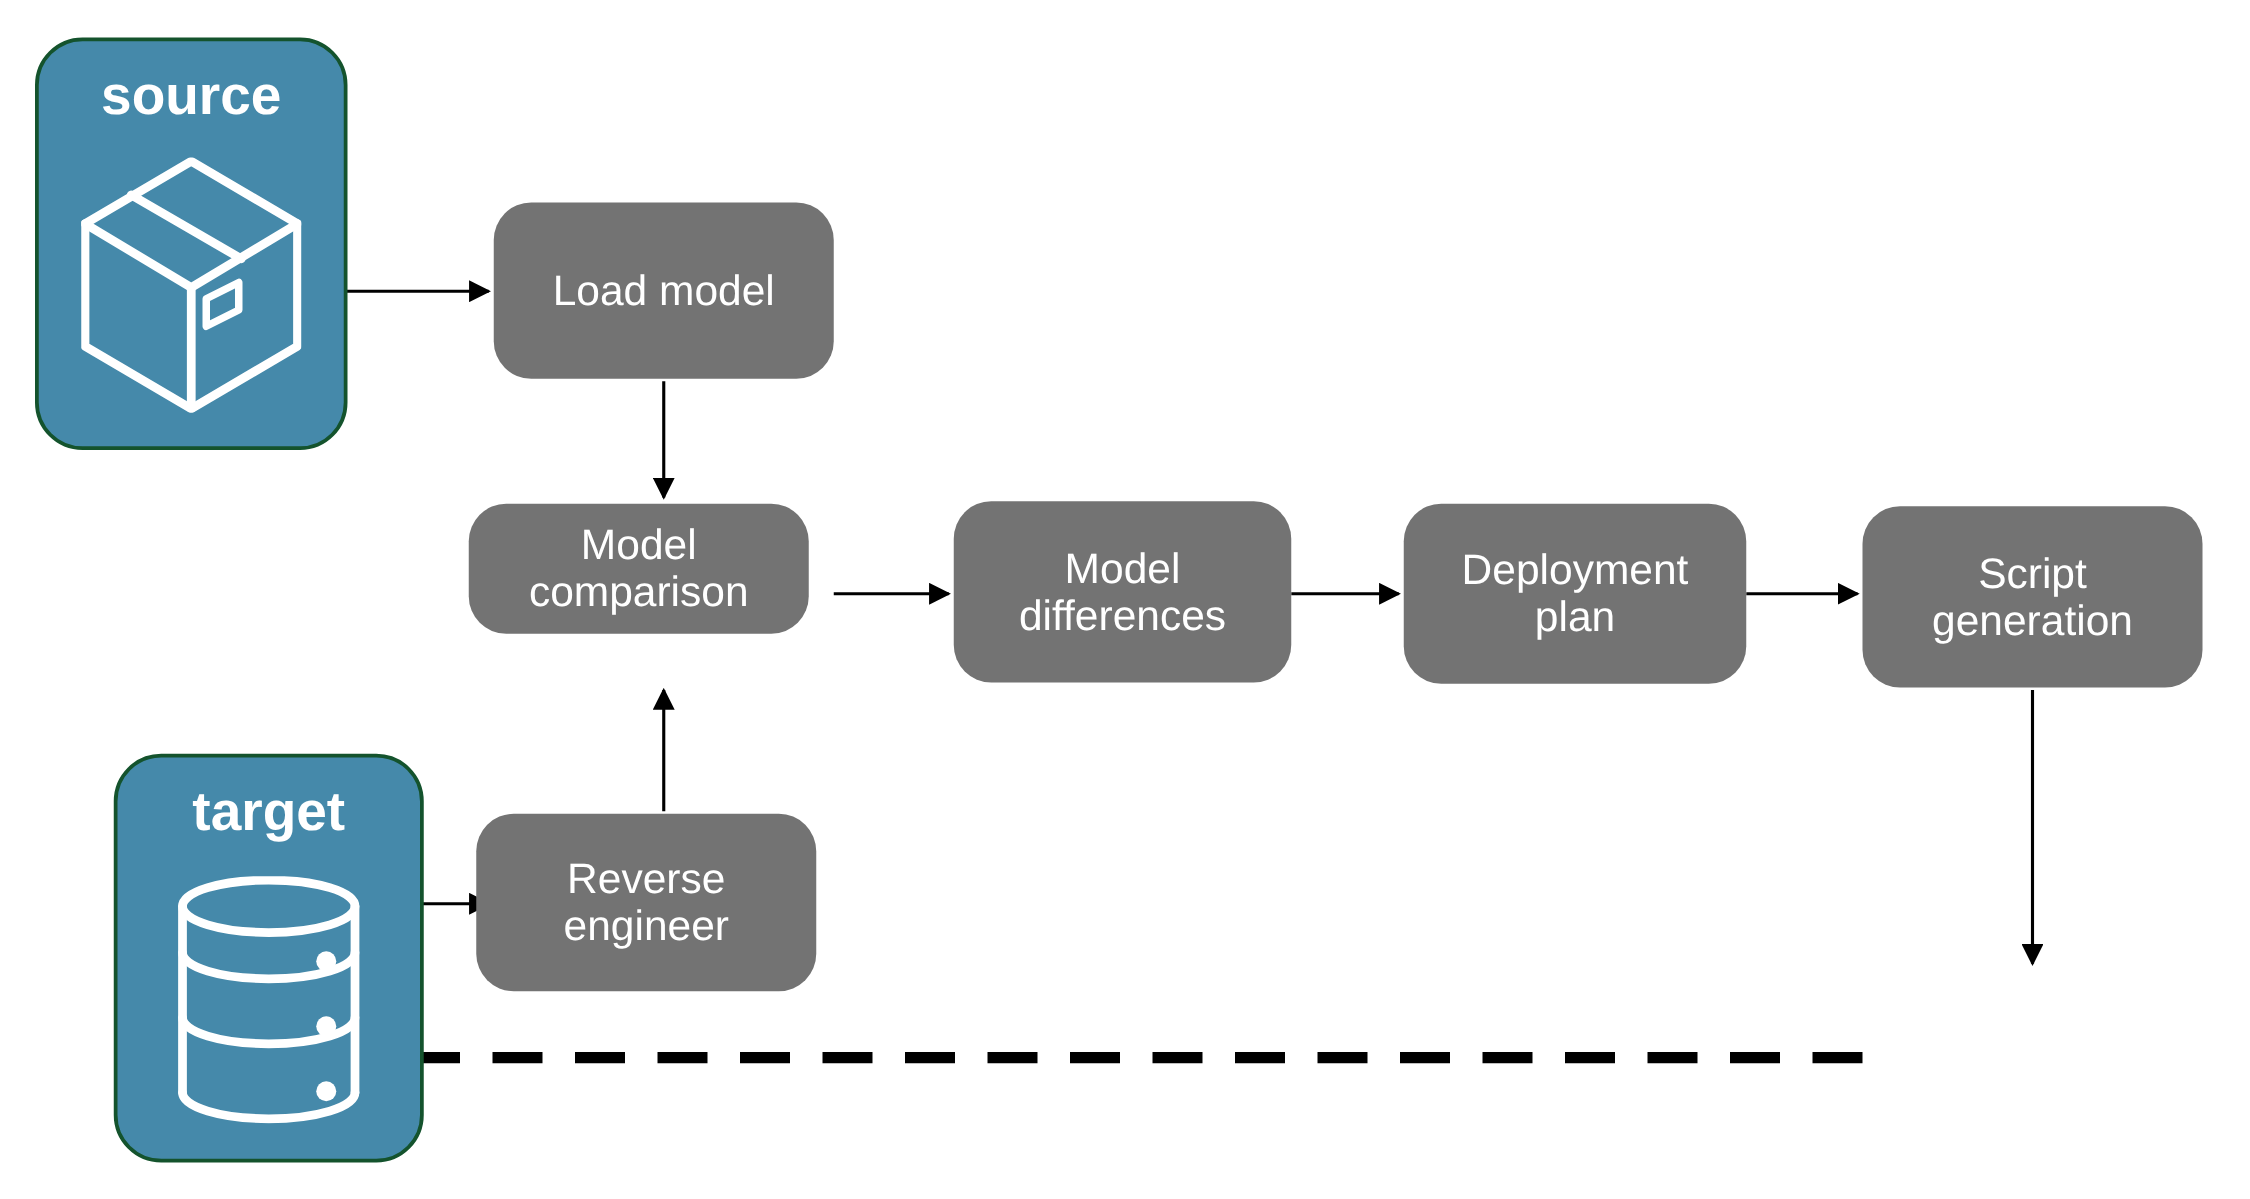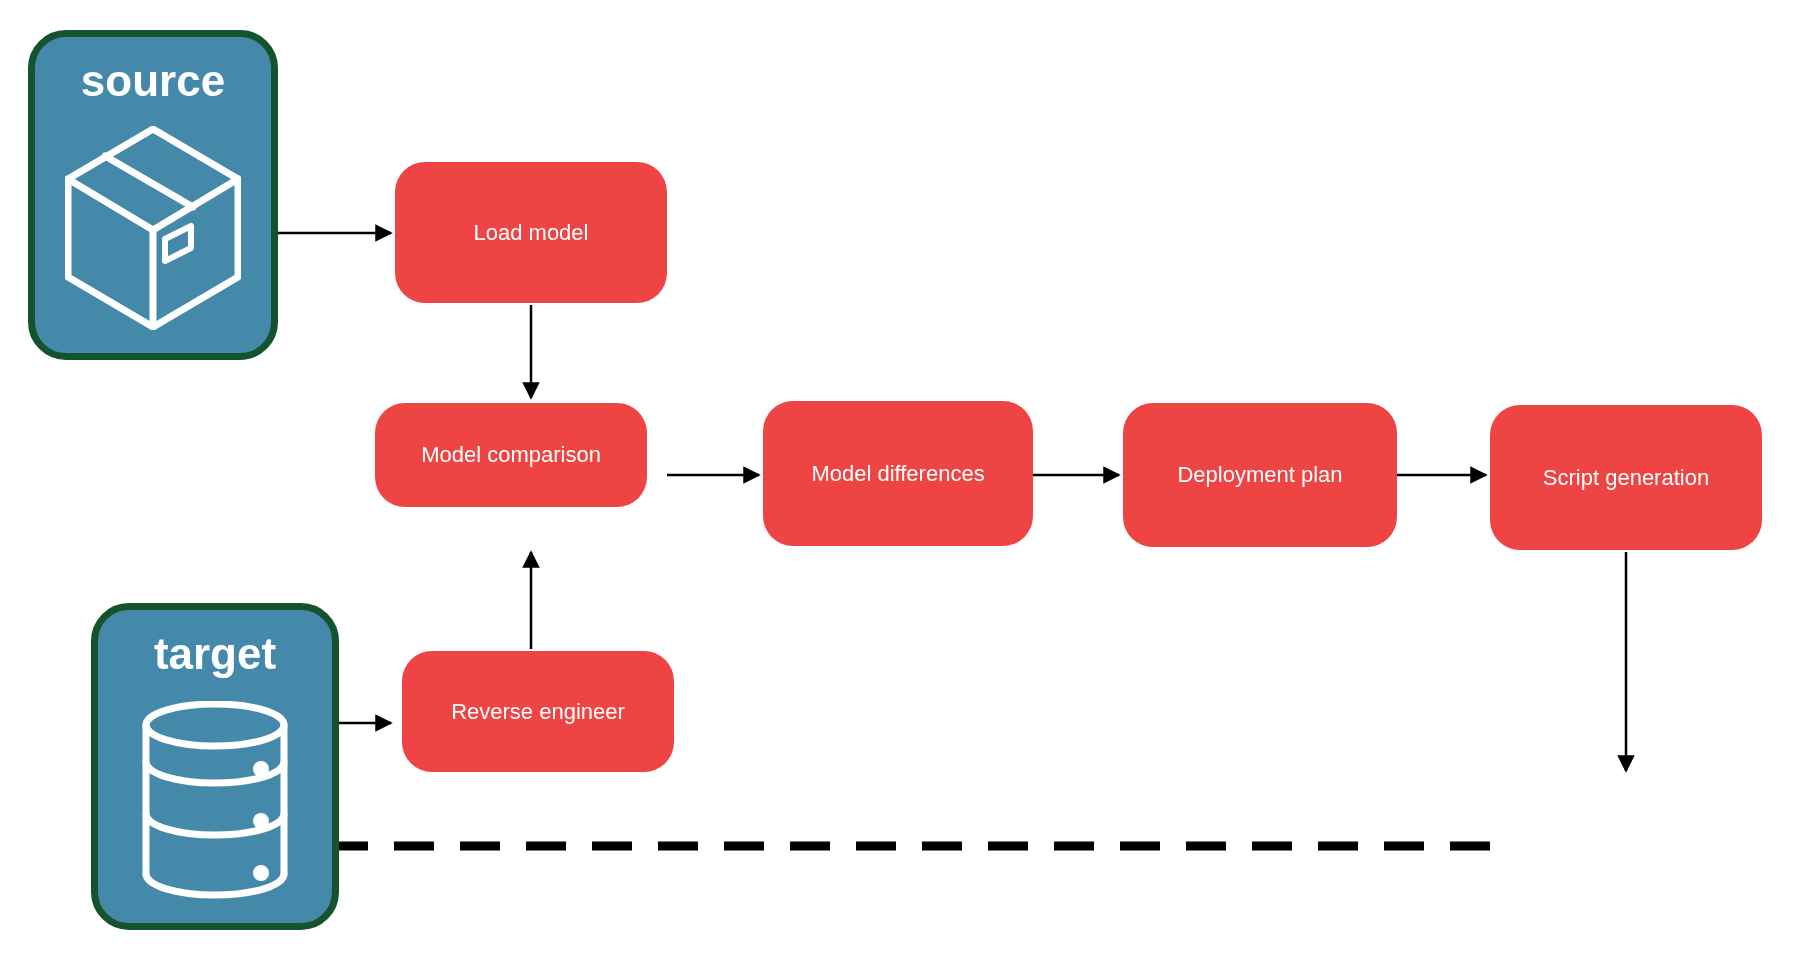--- a/index.html
+++ b/index.html
@@ -33,30 +33,30 @@
   .node {
     position: absolute;
     box-sizing: border-box;
     color: #ffffff;
     display: flex;
     align-items: center;
     justify-content: center;
     text-align: center;
   }
   .step {
-    background: #ef4444;
+    background: #737373;
     border-radius: 30px;
-    font-size: 22px;
+    font-size: 34px;
     line-height: 38px;
     font-weight: 400;
     padding: 0 28px;
   }
   .endpoint {
     background: #4589AA;
-    border: 7px solid #14532d;
+    border: 3px solid #14532d;
     border-radius: 38px;
     flex-direction: column;
     justify-content: flex-start;
   }
   .endpoint-label {
     font-size: 44px;
     font-weight: 700;
     line-height: 1;
     padding-top: 22px;
   }
@@ -130,30 +130,30 @@
   </div>
 
   <div class="node step" style="left:395px; top:162px; width:272px; height:141px;">
     <span>Load model</span>
   </div>
 
   <div class="node step" style="left:375px; top:403px; width:272px; height:104px;">
     <span>Model comparison</span>
   </div>
 
-  <div class="node step" style="left:763px; top:401px; width:270px; height:145px;text-align:right;">
+  <div class="node step" style="left:763px; top:401px; width:270px; height:145px;">
     <span>Model differences</span>
   </div>
 
   <div class="node step" style="left:1123px; top:403px; width:274px; height:144px;">
     <span>Deployment plan</span>
   </div>
 
   <div class="node step" style="left:1490px; top:405px; width:272px; height:145px;align-items:center;">
     <span>Script generation</span>
   </div>
 
-  <div class="node step" style="left:402px; top:651px; width:272px; height:121px;">
+  <div class="node step" style="left:381px; top:651px; width:272px; height:142px;">
     <span>Reverse engineer</span>
   </div>
 
 
 </div>
 
 </body></html>

